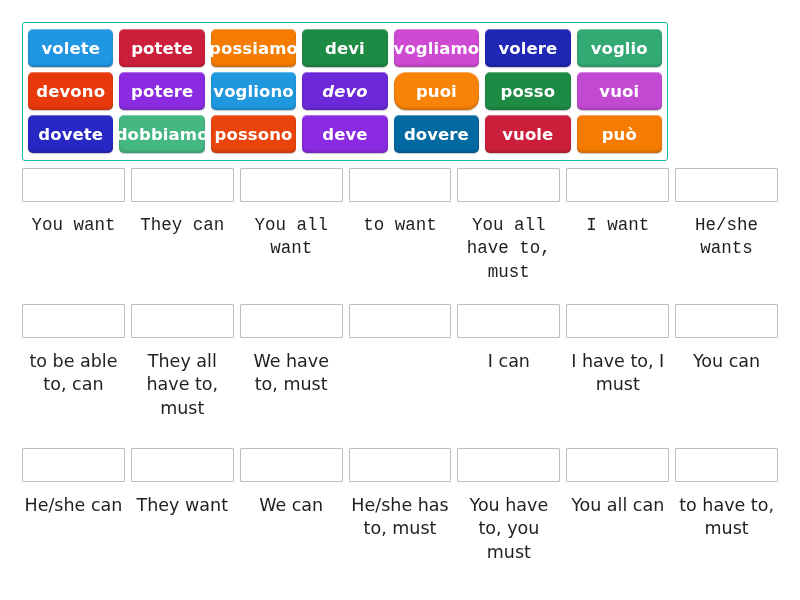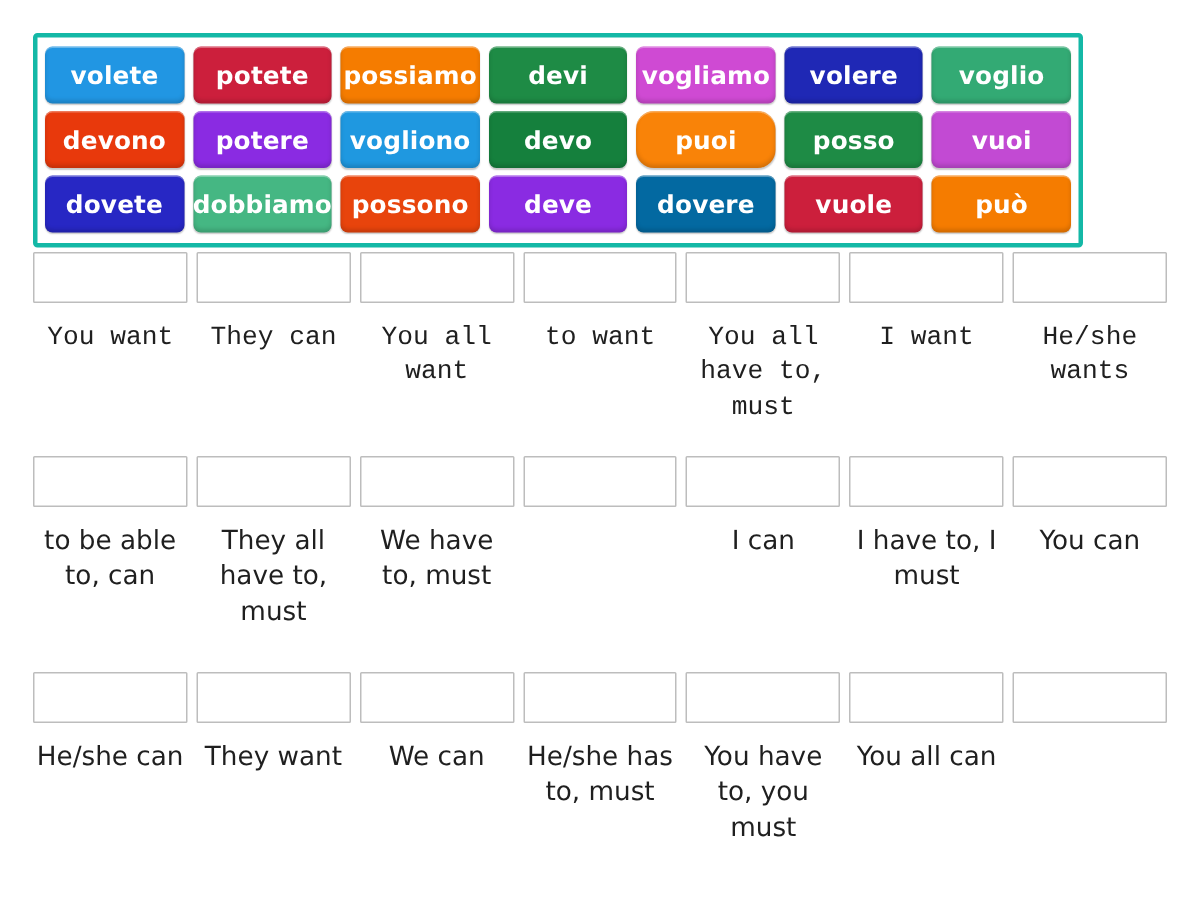--- a/index.html
+++ b/index.html
@@ -20,23 +20,23 @@
     height: 600px;
     position: relative;
     box-sizing: border-box;
   }
 
   
   .tile-tray {
     position: absolute;
     left: 22px;
     top: 22px;
-    width: 700px;
-    box-sizing: border-box;
-    border: 3px solid #14b8a6;
+    width: 646px;
+    box-sizing: border-box;
+    border: 1px solid #14b8a6;
     border-radius: 3px;
     background: #ffffff;
     padding: 6px 5px 7px 5px;
   }
   .tile-row {
     display: flex;
     gap: 6px;
     margin-bottom: 5px;
   }
   .tile-row:last-child {
@@ -118,21 +118,21 @@
       <div class="tile" style="background: rgb(30, 139, 69);">devi</div>
       <div class="tile" style="background: rgb(207, 74, 211);">vogliamo</div>
       <div class="tile" style="background: rgb(31, 40, 181);">volere</div>
       <div class="tile" style="background: rgb(51, 170, 116);">voglio</div>
     </div>
 
     <div class="tile-row">
       <div class="tile" style="background: rgb(232, 57, 12);">devono</div>
       <div class="tile" style="background: rgb(138, 43, 226);">potere</div>
       <div class="tile" style="background: rgb(31, 152, 224);">vogliono</div>
-      <div class="tile" style="background: #15803d;">devo</div>
+      <div class="tile" style="background: #6d28d9; font-style: italic;">devo</div>
       <div class="tile" style="background: rgb(249, 131, 8); border-radius: 12px;">puoi</div>
       <div class="tile" style="background: rgb(30, 139, 69);">posso</div>
       <div class="tile" style="background: rgb(194, 74, 211);">vuoi</div>
     </div>
 
     <div class="tile-row">
       <div class="tile" style="background: rgb(39, 39, 196);">dovete</div>
       <div class="tile" style="background: rgb(69, 183, 131);">dobbiamo</div>
       <div class="tile" style="background: rgb(232, 68, 12);">possono</div>
       <div class="tile" style="background: rgb(138, 43, 226);">deve</div>
@@ -226,18 +226,19 @@
       <div class="answer-cell">
         <div class="drop-box"></div>
         <div class="answer-label">You have to, you must</div>
       </div>
       <div class="answer-cell">
         <div class="drop-box"></div>
         <div class="answer-label">You all can</div>
       </div>
       <div class="answer-cell">
         <div class="drop-box"></div>
+        <div class="answer-label">to have to, must</div>
       </div>
     </div>
 
   </div>
 
 </div>
 
 </body></html>

